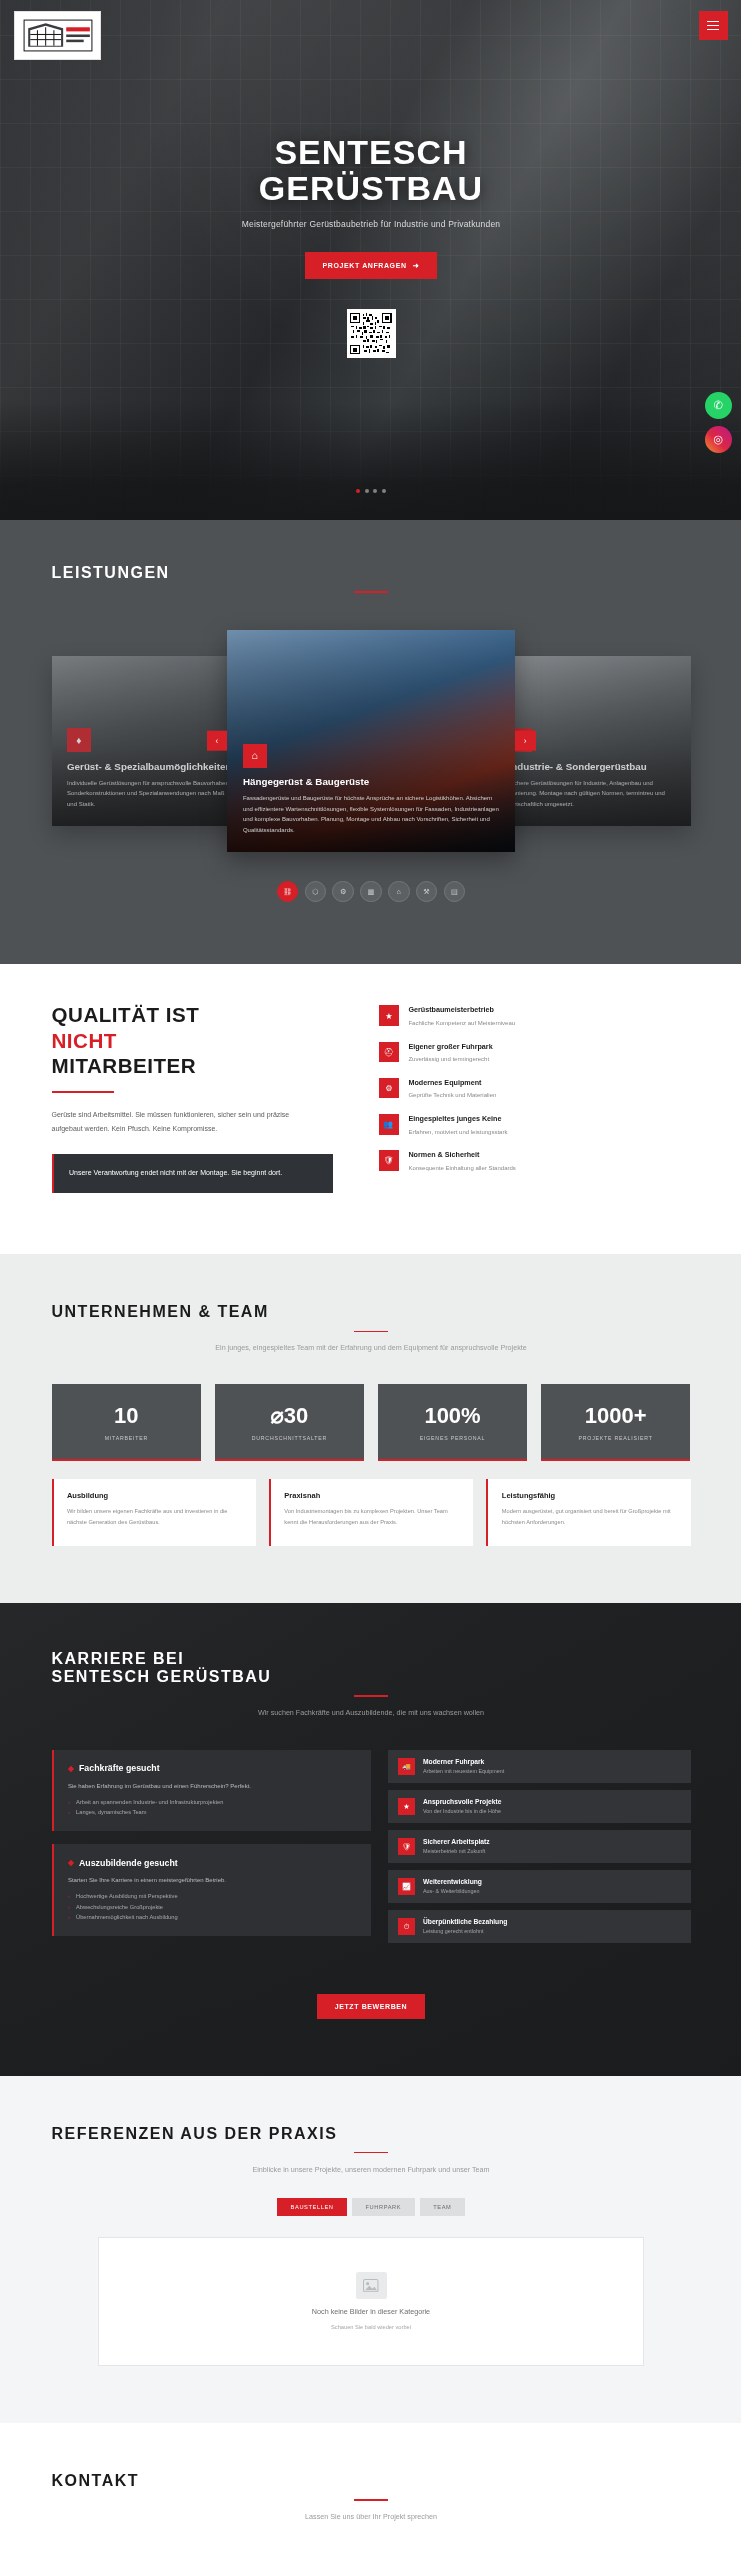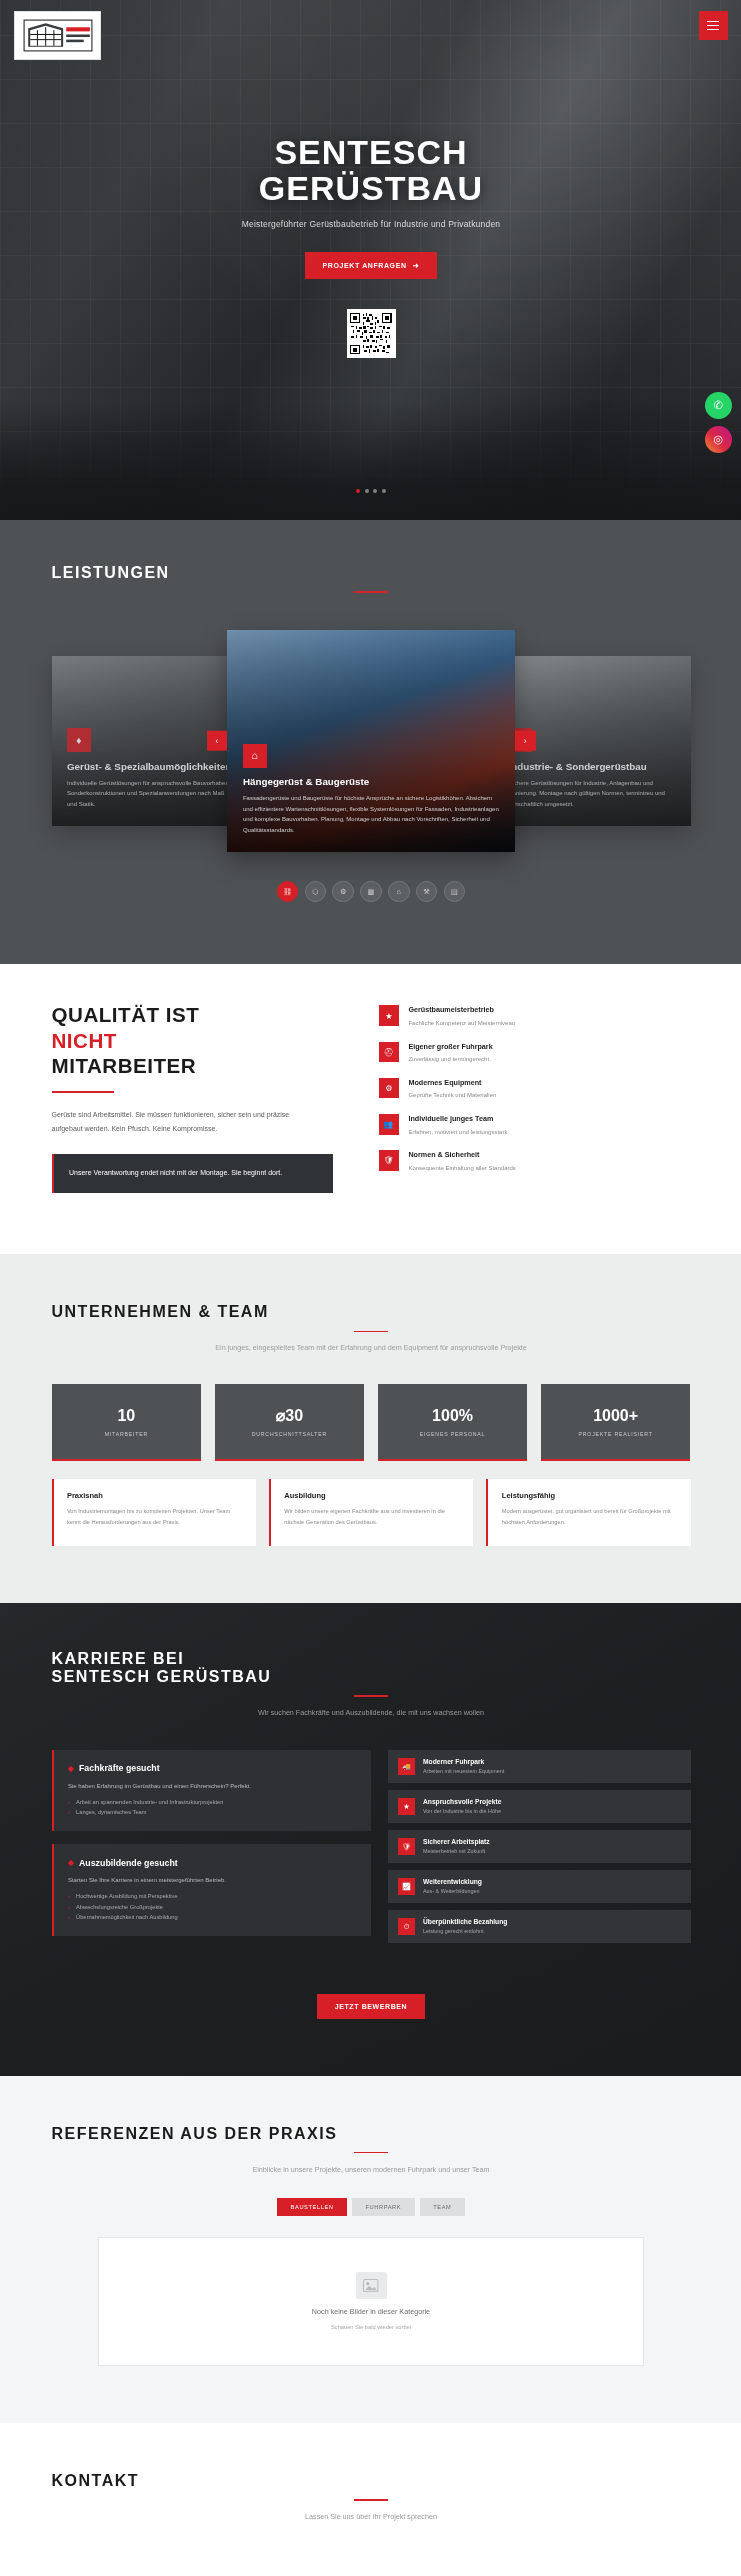--- a/index.html
+++ b/index.html
@@ -164,21 +164,21 @@
   .feat p { font-size: 6px; color:#8a8a8a; line-height:1.7; }
 
   
   .team { background:#eceded; padding: 49px 0 57px; }
   .stats { margin-top: 32px; display:flex; gap: 13.4px; }
   .stat {
     flex:1; background:#4f5255; color:#fff; height: 77px;
     display:flex; flex-direction:column; align-items:center; justify-content:center; gap: 6.2px;
     border-bottom: 2.1px solid #d61f26;
   }
-  .stat .num { font-size: 16px; font-weight: 700; }
+  .stat .num { font-size: 22px; font-weight: 700; }
   .stat .lbl { font-size: 5.2px; letter-spacing: 0.8px; color:#c9c9c9; text-transform: uppercase; }
   .team-cards { margin-top: 17.5px; display:flex; gap: 13.4px; }
   .tcard { flex:1; background:#fff; padding: 12.4px 13.4px 14.4px; border-left: 2.1px solid #d61f26; min-height: 67px; }
   .tcard h4 { font-size: 7.5px; margin-bottom: 6.2px; }
   .tcard p { font-size: 5.7px; color:#8b8b8b; line-height:1.8; }
 
   
   .karriere {
     padding: 47px 0 57px; color:#fff; position:relative; overflow:hidden;
     background: linear-gradient(rgba(26,27,29,.88), rgba(26,27,29,.94)),
@@ -431,21 +431,21 @@
       <div class="feat">
         <div class="ic">⚙</div>
         <div>
           <h4>Modernes Equipment</h4>
           <p>Geprüfte Technik und Materialien</p>
         </div>
       </div>
       <div class="feat">
         <div class="ic">👥</div>
         <div>
-          <h4>Individuelle junges Team</h4>
+          <h4>Eingespieltes junges Keine</h4>
           <p>Erfahren, motiviert und leistungsstark</p>
         </div>
       </div>
       <div class="feat">
         <div class="ic">🛡</div>
         <div>
           <h4>Normen &amp; Sicherheit</h4>
           <p>Konsequente Einhaltung aller Standards</p>
         </div>
       </div>
@@ -473,26 +473,26 @@
         <div class="lbl">EIGENES PERSONAL</div>
       </div>
       <div class="stat">
         <div class="num">1000+</div>
         <div class="lbl">PROJEKTE REALISIERT</div>
       </div>
     </div>
 
     <div class="team-cards">
       <div class="tcard">
+        <h4>Ausbildung</h4>
+        <p>Wir bilden unsere eigenen Fachkräfte aus und investieren in die nächste Generation des Gerüstbaus.</p>
+      </div>
+      <div class="tcard">
         <h4>Praxisnah</h4>
         <p>Von Industriemontagen bis zu komplexen Projekten. Unser Team kennt die Herausforderungen aus der Praxis.</p>
-      </div>
-      <div class="tcard">
-        <h4>Ausbildung</h4>
-        <p>Wir bilden unsere eigenen Fachkräfte aus und investieren in die nächste Generation des Gerüstbaus.</p>
       </div>
       <div class="tcard">
         <h4>Leistungsfähig</h4>
         <p>Modern ausgerüstet, gut organisiert und bereit für Großprojekte mit höchsten Anforderungen.</p>
       </div>
     </div>
   </div>
 </section>
 
 <section class="karriere">

